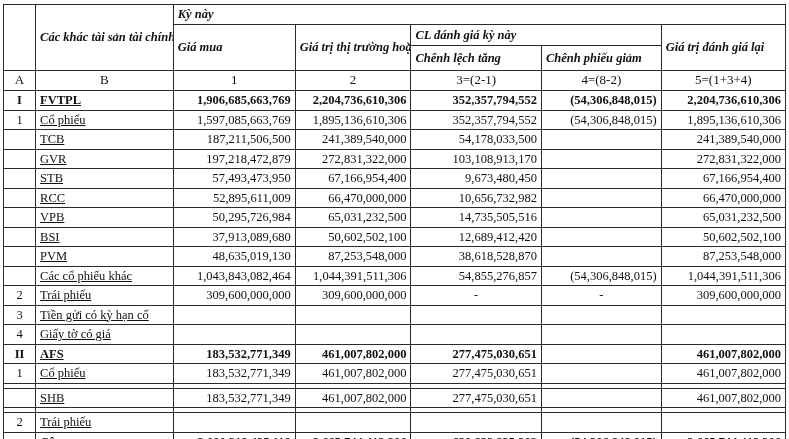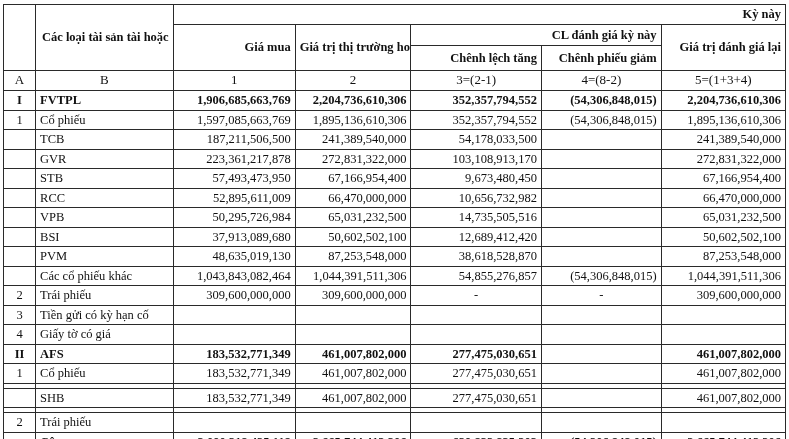--- a/index.html
+++ b/index.html
@@ -31,37 +31,38 @@
     border: 1px solid #2a2a2a;
     font-size: 12.5px;
     line-height: 1.15;
     padding: 1px 4px;
     overflow: hidden;
     white-space: nowrap;
   }
   table.fin { border: 1.5px solid #1a1a1a; }
   thead th {
     font-weight: bold;
-    text-align: right;
+    text-align: left;
     white-space: normal;
     padding: 2px 3px;
     font-size: 13px;
+    font-style: italic;
   }
   tr.h-period th { height: 17px; }
   tr.h-main th { height: 18px; }
   tr.h-sub th { height: 22px; }
   tr.codes td {
     text-align: center;
     font-weight: normal;
     height: 17px;
     font-size: 13px;
   }
   tbody td { height: 16.5px; }
   td.colA { text-align: center; }
-  td.colB { text-align: left; padding-left: 4px; }
+  td.colB { text-align: left; padding-left: 4px; text-decoration: underline; }
   td.num { text-align: right; padding-right: 4px; }
   td.num.dash { text-align: center; }
   tr.bold td { font-weight: bold; }
   tr.spacer td { height: 4px; padding: 0; }
 </style>
 </head>
 <body>
 
 <div class="page">
   <table class="fin">
@@ -70,21 +71,21 @@
       <col style="width:17.6%">
       <col style="width:15.6%">
       <col style="width:14.8%">
       <col style="width:16.7%">
       <col style="width:15.3%">
       <col style="width:15.9%">
     </colgroup>
     <thead>
       <tr class="h-period">
         <th rowspan="3"></th>
-        <th rowspan="3">Các loại tài sản tài hoặc</th>
+        <th rowspan="3">Các khác tài sản tài chính</th>
         <th colspan="5">Kỳ này</th>
       </tr>
       <tr class="h-main">
         <th rowspan="2">Giá mua</th>
         <th rowspan="2">Giá trị thị trường hoặc giá trị kỳ này</th>
         <th colspan="2">CL đánh giá kỳ này</th>
         <th rowspan="2">Giá trị đánh giá lại</th>
       </tr>
       <tr class="h-sub">
         <th>Chênh lệch tăng</th>
@@ -124,21 +125,21 @@
           <td class="colB">TCB</td>
           <td class="num">187,211,506,500</td>
           <td class="num">241,389,540,000</td>
           <td class="num">54,178,033,500</td>
           <td class="num"></td>
           <td class="num">241,389,540,000</td>
         </tr>
         <tr>
           <td class="colA"></td>
           <td class="colB">GVR</td>
-          <td class="num">223,361,217,878</td>
+          <td class="num">197,218,472,879</td>
           <td class="num">272,831,322,000</td>
           <td class="num">103,108,913,170</td>
           <td class="num"></td>
           <td class="num">272,831,322,000</td>
         </tr>
         <tr>
           <td class="colA"></td>
           <td class="colB">STB</td>
           <td class="num">57,493,473,950</td>
           <td class="num">67,166,954,400</td>

